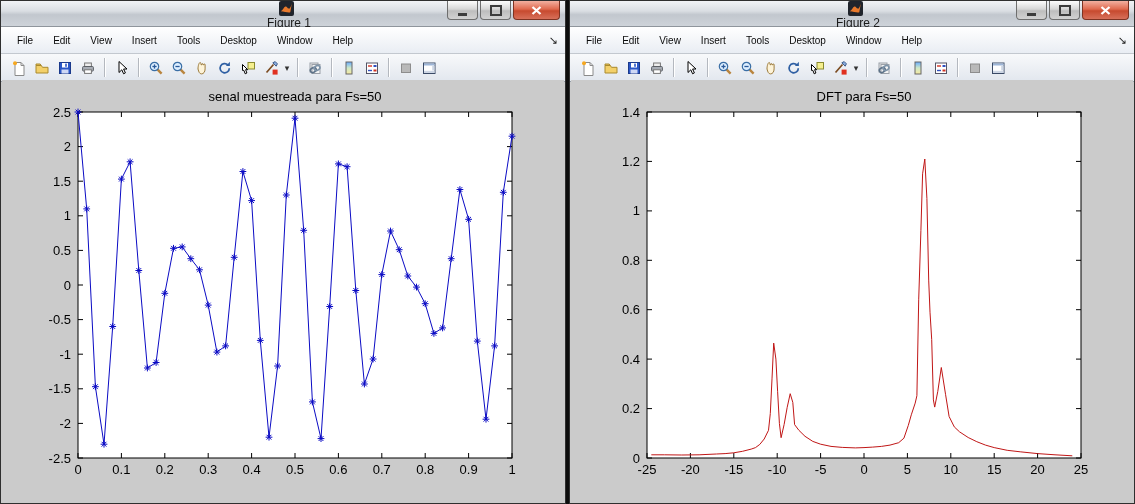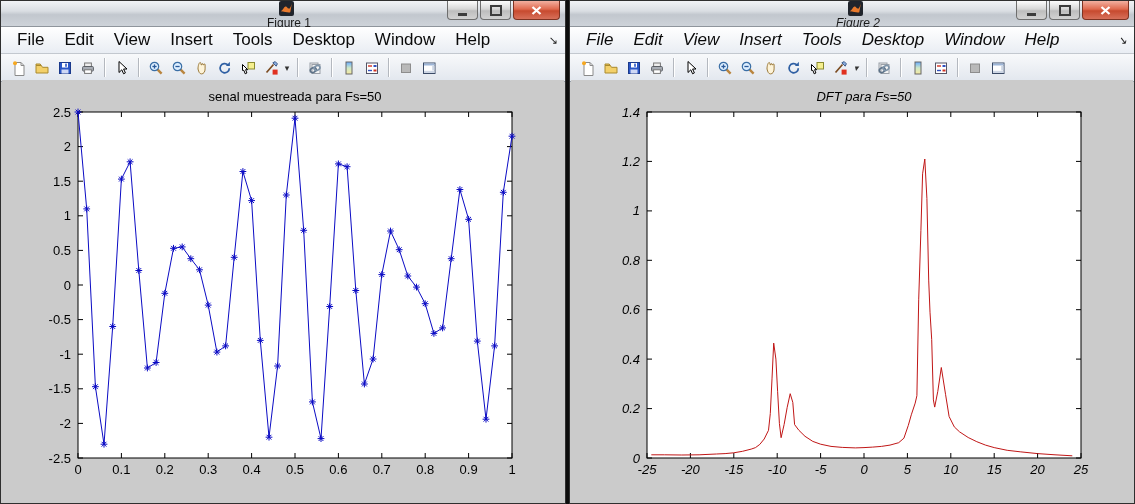--- a/index.html
+++ b/index.html
@@ -1,40 +1,40 @@
 <!DOCTYPE html>
 <html><head>
 <meta charset="utf-8">
 <style>
   html,body{margin:0;padding:0;background:#0d0d0d;}
   #screen{position:relative;width:1135px;height:504px;overflow:hidden;background:#0d0d0d;
           font-family:"Liberation Sans",sans-serif;}
   .window{position:absolute;top:0;height:504px;box-sizing:border-box;
           border:1px solid #2f2f2f;background:#cbcbcb;}
   #win0{left:0;width:566px;}
-  #win1{left:569px;width:566px;font-style:italic;}
+  #win1{left:569px;width:566px;}
 
   .titlebar{height:25px;position:relative;display:flex;align-items:center;padding-left:6px;
             background:linear-gradient(180deg,#f1f3f6 0%,#dadee3 40%,#c2c7ce 55%,#ced3d9 100%);
             border-bottom:1px solid #8f959c;flex-direction:column;}
   .title-text{font-size:12px;color:#1b1b1b;margin-left:6px;}
   .matlab-icon{display:flex;}
   .winbtns{position:absolute;right:5px;top:0;display:flex;}
   .winbtn{height:18px;margin-left:2px;border:1px solid #6e6e6e;border-top:none;
           border-radius:0 0 4px 4px;display:flex;align-items:center;justify-content:center;
           background:linear-gradient(180deg,#fdfdfd,#d6d6d6 45%,#bdbdbd 55%,#d2d2d2);}
   .winbtn.min,.winbtn.max{width:29px;}
   .winbtn.close{width:45px;border-color:#7e3322;
           background:linear-gradient(180deg,#f2b0a0,#df6a4f 45%,#c74a2f 55%,#d7705a);}
   .glyph-min{width:9px;height:3px;background:#3c3c3c;transform:translateY(4px);}
   .glyph-max{width:8px;height:7px;border:2px solid #3c3c3c;background:transparent;}
 
   .menubar{height:26px;display:flex;align-items:center;padding:0 6px;position:relative;
            background:linear-gradient(180deg,#ffffff,#e9edf3);border-bottom:1px solid #c3c8cf;}
-  .menu-item{font-size:17px;color:#0a0a0a;padding:3px 10px;}
+  .menu-item{font-size:10px;color:#0a0a0a;padding:3px 10px;}
   .menu-arrow{position:absolute;right:7px;font-size:11px;color:#222;}
 
   .toolbar{height:27px;display:flex;align-items:center;padding:0 6px;
            background:linear-gradient(180deg,#f8f9fb,#e2e7ee);border-bottom:1px solid #989fa7;}
   .tool{width:23px;height:21px;display:flex;align-items:center;justify-content:center;}
   .tool.caret{width:10px;font-size:9px;color:#333;}
   .tsep{width:1px;height:19px;background:#b4b8bf;box-shadow:1px 0 0 #fff;margin:0 5px;}
 
   .client{position:absolute;left:1px;right:1px;bottom:1px;top:79px;background:#cbcbcb;}
   svg.chart{position:absolute;left:0;top:0;}

